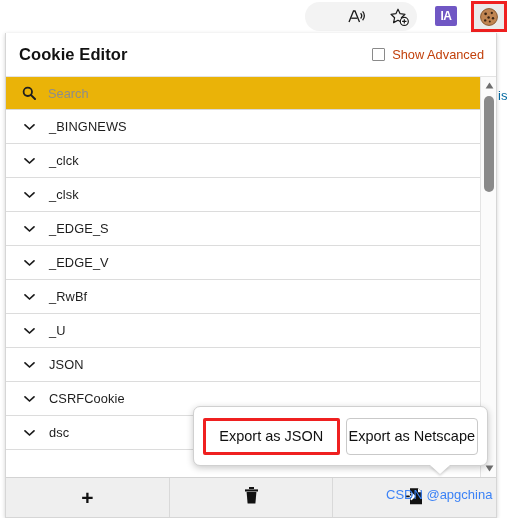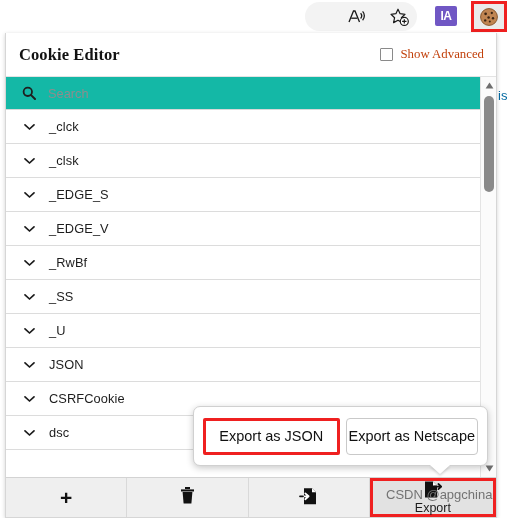--- a/index.html
+++ b/index.html
@@ -43,34 +43,34 @@
   }
 
   
   .panel {
     position:absolute; left:5px; top:33px; width:492px; height:485px;
     background:#ffffff; border:1px solid #d6d6d6; border-top:none;
     box-shadow:0 1px 4px rgba(0,0,0,.18);
   }
   .panel-header {
     position:relative; height:44px; border-bottom:1px solid #e3e3e3;
-    display:flex; align-items:center; padding:0 12px 0 13px;font-family:Liberation Serif, serif;
+    display:flex; align-items:center; padding:0 12px 0 13px;
   }
   .panel-title { font-size:16.5px; font-weight:700; color:#121212; letter-spacing:.1px; }
   .adv-wrap { margin-left:auto; display:flex; align-items:center; gap:7px; cursor:pointer; }
   .adv-box {
     width:13px; height:13px; border:1.4px solid #8a8a8a; background:#fff; border-radius:1px;
   }
   .adv-label { font-size:12.8px; color:#c2410c; }
 
   
   .list-region { position:relative; height:400px; overflow:hidden; background:#fff; }
 
   .search-row {
-    position:relative; height:33px; background:#14b8a6;
+    position:relative; height:33px; background:#eab308;
     border-bottom:1px solid #d8d8d8; display:flex; align-items:center;
     padding-left:14px; margin:0 13px 0 0;
   }
   .search-icon { width:18px; display:flex; align-items:center; justify-content:center; }
   .search-input {
     border:none; outline:none; background:transparent;
     font-family:"Liberation Sans", sans-serif; font-size:12.8px; color:#2a2a2a;
     margin-left:10px; width:300px;
   }
   .search-input::placeholder { color:#8d8d8d; }
@@ -127,21 +127,21 @@
     display:flex; flex-direction:column; align-items:center; justify-content:center;
     cursor:pointer; background:#efefef;
   }
   .action-btn:last-child { border-right:none; }
   .action-btn.active { background:#e2e2e2; border:3px solid #ef2020; }
   .btn-label { font-size:12.5px; color:#1c1c1c; margin-top:-2px; }
   .plus-glyph { font-size:21px; font-weight:700; color:#111; line-height:1; }
 
   .watermark {
     position:absolute; left:386px; top:487px; z-index:40;
-    font-size:13px; color:#737373; white-space:nowrap;
+    font-size:13px; color:#3b82f6; white-space:nowrap;
     font-family:"Liberation Sans", sans-serif; pointer-events:none;text-align:center;
   }
 </style>
 </head>
 <body>
 
 <div id="root">
 
   <div class="bg-page-text">is</div>
 
@@ -202,20 +202,28 @@
         </span>
         <input class="search-input" type="text" placeholder="Search" style="">
       </div>
 
       <div class="cookie-row">
         <span class="chev">
           <svg width="11" height="8" viewBox="0 0 11 8">
               <path d="M1 1.8 L5.5 6 L10 1.8" fill="none" stroke="#1b1b1b" stroke-width="1.7" stroke-linecap="round" stroke-linejoin="round"></path>
             </svg>
         </span>
+        <span class="cookie-name">_BINGNEWS</span>
+      </div>
+      <div class="cookie-row">
+        <span class="chev">
+          <svg width="11" height="8" viewBox="0 0 11 8">
+              <path d="M1 1.8 L5.5 6 L10 1.8" fill="none" stroke="#1b1b1b" stroke-width="1.7" stroke-linecap="round" stroke-linejoin="round"></path>
+            </svg>
+        </span>
         <span class="cookie-name">_clck</span>
       </div>
       <div class="cookie-row">
         <span class="chev">
           <svg width="11" height="8" viewBox="0 0 11 8">
               <path d="M1 1.8 L5.5 6 L10 1.8" fill="none" stroke="#1b1b1b" stroke-width="1.7" stroke-linecap="round" stroke-linejoin="round"></path>
             </svg>
         </span>
         <span class="cookie-name">_clsk</span>
       </div>
@@ -235,28 +243,20 @@
         </span>
         <span class="cookie-name">_EDGE_V</span>
       </div>
       <div class="cookie-row">
         <span class="chev">
           <svg width="11" height="8" viewBox="0 0 11 8">
               <path d="M1 1.8 L5.5 6 L10 1.8" fill="none" stroke="#1b1b1b" stroke-width="1.7" stroke-linecap="round" stroke-linejoin="round"></path>
             </svg>
         </span>
         <span class="cookie-name">_RwBf</span>
-      </div>
-      <div class="cookie-row">
-        <span class="chev">
-          <svg width="11" height="8" viewBox="0 0 11 8">
-              <path d="M1 1.8 L5.5 6 L10 1.8" fill="none" stroke="#1b1b1b" stroke-width="1.7" stroke-linecap="round" stroke-linejoin="round"></path>
-            </svg>
-        </span>
-        <span class="cookie-name">_SS</span>
       </div>
       <div class="cookie-row">
         <span class="chev">
           <svg width="11" height="8" viewBox="0 0 11 8">
               <path d="M1 1.8 L5.5 6 L10 1.8" fill="none" stroke="#1b1b1b" stroke-width="1.7" stroke-linecap="round" stroke-linejoin="round"></path>
             </svg>
         </span>
         <span class="cookie-name">_U</span>
       </div>
       <div class="cookie-row">
@@ -319,30 +319,20 @@
         <span>
           <svg width="19" height="20" viewBox="0 0 19 20">
             <path d="M5 2.2 L13 2.2 L17 6.2 L17 18.2 L5 18.2 Z" fill="#111"></path>
             <path d="M13 2.2 L13 6.2 L17 6.2 Z" fill="#ffffff"></path>
             <path d="M1 10.3 L9 10.3 M6.3 7.4 L9.6 10.3 L6.3 13.2" stroke="#ffffff" stroke-width="1.8" fill="none" stroke-linecap="round" stroke-linejoin="round"></path>
             <path d="M1 10.3 L4 10.3" stroke="#111" stroke-width="1.8" stroke-linecap="round"></path>
           </svg>
         </span>
       </div>
 
-      <div class="action-btn active">
-        <span>
-          <svg width="19" height="19" viewBox="0 0 19 19">
-            <path d="M2 1.4 L10 1.4 L14 5.4 L14 17.4 L2 17.4 Z" fill="#111"></path>
-            <path d="M10 1.4 L10 5.4 L14 5.4 Z" fill="#ffffff"></path>
-            <path d="M11.5 6.6 L18 6.6 M15.4 4 L18.3 6.6 L15.4 9.2" stroke="#111" stroke-width="1.7" fill="none" stroke-linecap="round" stroke-linejoin="round"></path>
-          </svg>
-        </span>
-        <span class="btn-label">Export</span>
-      </div>
     </div>
   </div>
 
   <div class="export-popup">
     <div class="pop-btn highlight">Export as JSON</div>
     <div class="pop-btn">Export as Netscape</div>
   </div>
 
   <div class="watermark">CSDN @apgchina</div>
 

